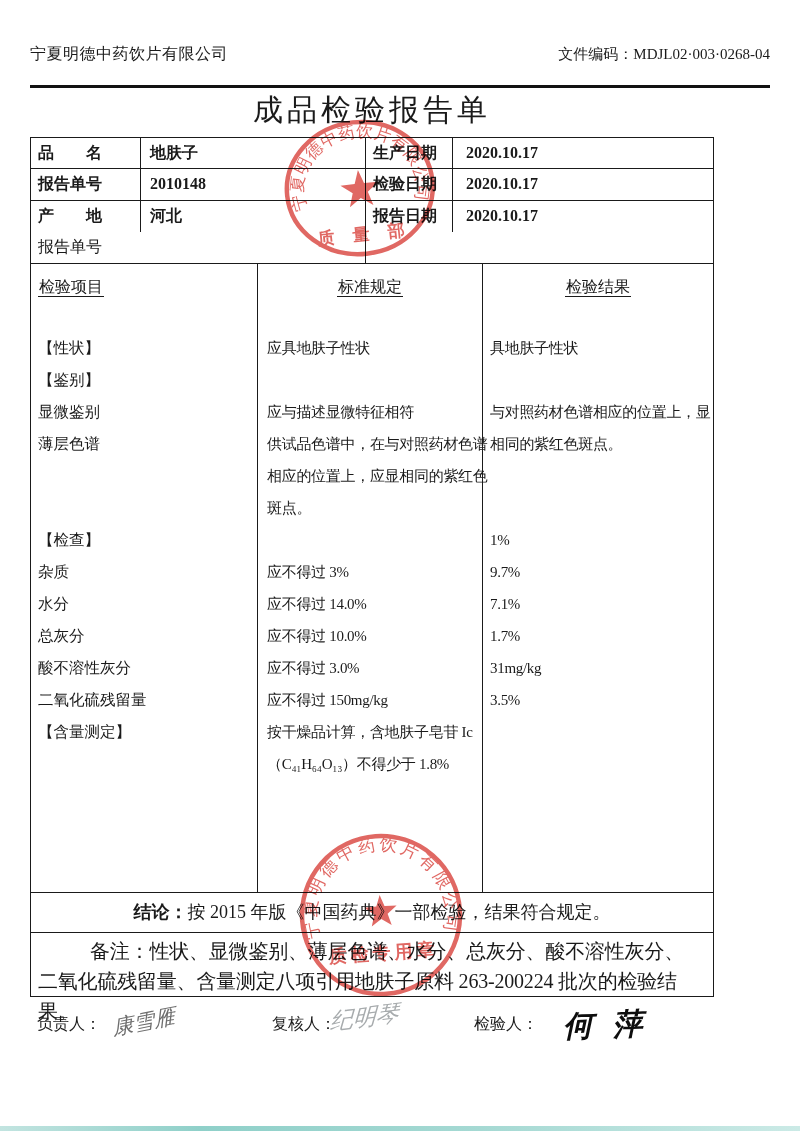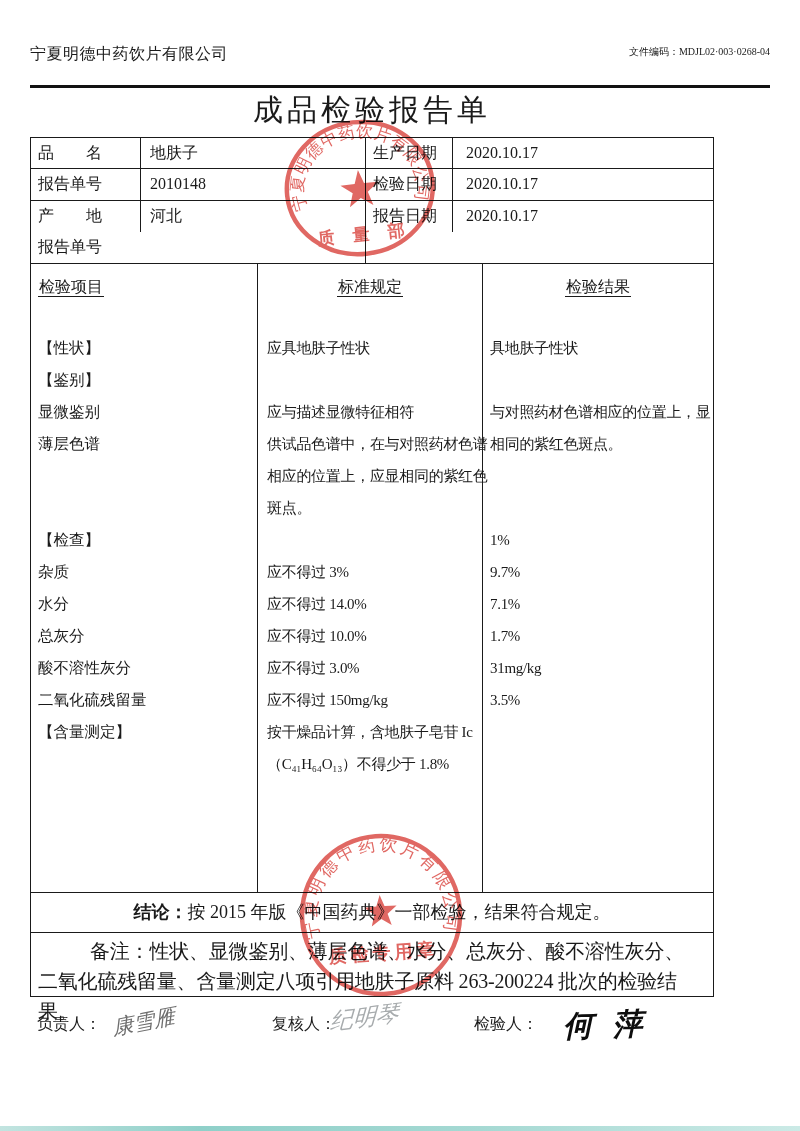--- a/index.html
+++ b/index.html
@@ -2,31 +2,31 @@
 <html><head>
 <meta charset="utf-8">
 <style>
   html,body{margin:0;padding:0;background:#ffffff;}
   .page{position:relative;width:800px;height:1131px;background:#ffffff;overflow:hidden;
         font-family:"Liberation Serif","DejaVu Serif",serif;color:#1a1a1a;}
   .abs{position:absolute;}
 
   
   .company{left:30px;top:44px;font-size:16px;letter-spacing:0.5px;}
-  .doccode{right:30px;top:45px;font-size:10px;}
+  .doccode{right:30px;top:45px;font-size:15px;}
   .rule{left:30px;top:85px;width:740px;height:3px;background:#111;}
   .title{left:30px;top:90px;width:684px;text-align:center;font-size:30px;font-weight:normal;letter-spacing:4px;}
 
   
   .tblborder{border:1px solid #1a1a1a;box-sizing:border-box;}
 
   
   .info-table{left:30px;top:137px;width:684px;}
   .info-row{display:grid;grid-template-columns:110px 225px 87px 262px;height:31.3px;
-            border-bottom:1px solid #1a1a1a;box-sizing:border-box;}
+            border-bottom:1px solid #1a1a1a;box-sizing:border-box;font-weight:bold;}
   .info-row:last-child,.info-row.norule{border-bottom:none;}
   .info-row>div{box-sizing:border-box;display:flex;align-items:center;font-size:16px;
                 white-space:nowrap;overflow:visible;}
   .cell-line{border-right:1px solid #1a1a1a;}
   .pl{padding-left:7px;} .pv{padding-left:9px;} .pd{padding-left:13px;}
   .report-row{display:grid;grid-template-columns:335px 349px;height:31.3px;box-sizing:border-box;}
   .report-row>div{box-sizing:border-box;display:flex;align-items:center;font-size:16px;}
 
   
   .main-table{left:30px;top:263px;width:684px;height:630px;border-top:none;display:flex;}

